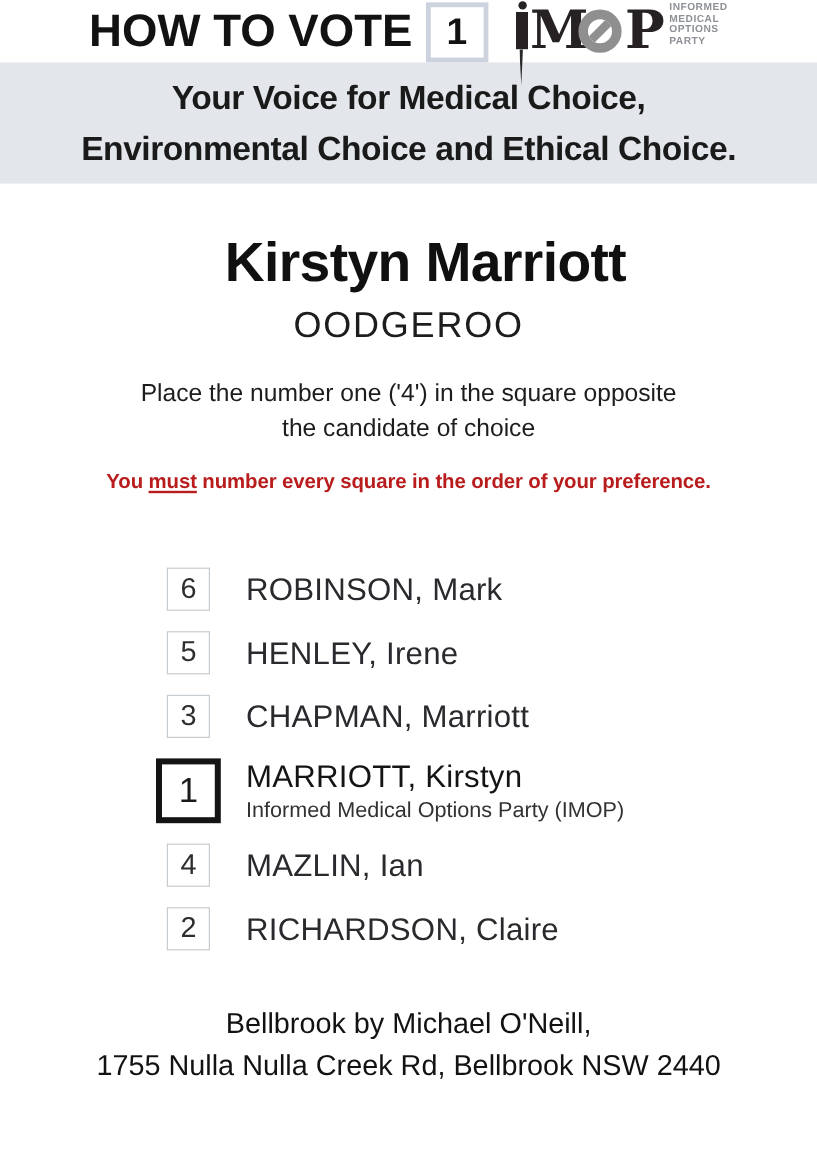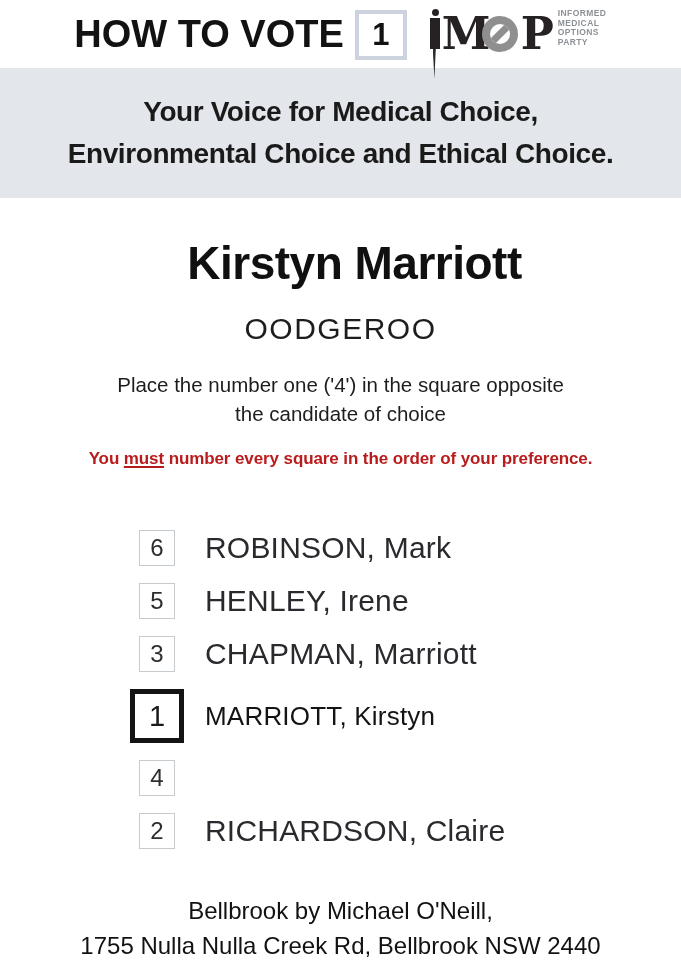--- a/index.html
+++ b/index.html
@@ -5,21 +5,21 @@
 <style>
   * { margin:0; padding:0; box-sizing:border-box; }
   html,body { background:#ffffff; }
   .page {
     position:relative; width:681px; height:960px; margin:0 auto;
     background:#ffffff; overflow:hidden;
     font-family:"Liberation Sans", sans-serif; color:#1c1c1c;
   }
 
   
-  .header { height:68px; display:flex; align-items:center; justify-content:center; }
+  .header { height:52px; display:flex; align-items:center; justify-content:center; }
   .htv-title { font-size:38px; font-weight:bold; color:#121212; letter-spacing:0; white-space:nowrap; }
   .vote-box {
     width:52px; height:50px; border:4px solid #ccd3de; background:#fff;
     display:flex; align-items:center; justify-content:center;
     font-size:31px; font-weight:bold; color:#121212; margin-left:11px; margin-top:2px;
   }
   .logo { position:relative; width:178px; height:52px; margin-left:22px; margin-top:2px; }
   .logo-i-dot { position:absolute; left:3px; top:0; width:7px; height:7px; border-radius:50%; background:#262223; }
   .logo-i-bar { position:absolute; left:1px; top:9px; width:10px; height:31px; background:#262223; }
   .logo-i-needle { position:absolute; left:4px; top:40px; width:3px; height:30px; background:#2a2a2a;
@@ -29,46 +29,46 @@
   .logo-m { left:13px; }
   .logo-p { left:92px; }
   .logo-no { position:absolute; left:53px; top:7px; width:36px; height:36px; border:8px solid #8f8f8f;
              border-radius:50%; overflow:hidden; }
   .logo-no-slash { position:absolute; left:50%; top:50%; width:7px; height:28px; background:#8f8f8f;
                    transform:translate(-50%,-50%) rotate(45deg); }
   .logo-tagline { position:absolute; left:129px; top:0; font-size:8.5px; line-height:9.5px;
                   letter-spacing:0.4px; font-weight:bold; color:#8d9196; }
 
   
-  .banner { height:130px; background:#e3e6ea; display:flex; flex-direction:column;
+  .banner { height:101px; background:#e3e6ea; display:flex; flex-direction:column;
             align-items:center; justify-content:center; }
   .banner-line { font-size:28px; font-weight:bold; color:#1a1a1a; letter-spacing:-0.4px;
                  line-height:42px; white-space:nowrap; }
 
   
   .cand-name { margin-top:36px; text-align:center; font-size:46px; line-height:58px;
                font-weight:bold; color:#101010; letter-spacing:-0.5px;margin-left:28px; }
-  .electorate { margin-top:18px; text-align:center; font-size:30px; line-height:38px;
+  .electorate { margin-top:6px; text-align:center; font-size:30px; line-height:38px;
                 color:#1d1d1d; letter-spacing:1.5px; font-weight:400; }
 
   
   .instruction { margin-top:22px; text-align:center; font-size:20.5px; line-height:29px; color:#1d1d1d; }
   .emphasis { margin-top:20px; text-align:center; font-size:17px; line-height:22px;
               font-weight:bold; color:#b91c1c; letter-spacing:-0.1px; }
   .emphasis .u { text-decoration:underline; text-underline-offset:2px; text-decoration-thickness:2px; }
 
   
   .ballot { margin-top:60px; padding-left:129px; }
   .row { display:flex; align-items:center; margin-bottom:17px; }
   .sq-col { width:56px; display:flex; justify-content:center; flex:0 0 56px; }
   .sq { width:36px; height:36px; border:1.5px solid #c6cbd0; background:#fff;
         display:flex; align-items:center; justify-content:center;
         font-size:24px; color:#2e2e2e; }
   .row.highlight .sq { width:54px; height:54px; border:5px solid #141414; font-size:29px; color:#1a1a1a; }
-  .nm { margin-left:20px; font-size:30px; color:#2a2a2e; letter-spacing:0.2px; white-space:nowrap; }
+  .nm { margin-left:20px; font-size:26px; color:#2a2a2e; letter-spacing:0.2px; white-space:nowrap; }
   .nm-block { margin-left:20px; }
   .nm-bold { font-size:26px; font-weight:normal; color:#141417; letter-spacing:0.2px; white-space:nowrap; }
   .party { font-size:18px; color:#323232; margin-top:2px; white-space:nowrap; }
 
   
   .footer { margin-top:46px; text-align:center; font-size:24px; color:#121212; }
   .footer-line { line-height:31px; }
   .footer-line + .footer-line { margin-top:4px; }
 </style>
 </head>
@@ -143,29 +143,31 @@
     </div>
 
     <div class="row highlight">
       <div class="sq-col">
         <div class="sq">
           <span>1</span>
         </div>
       </div>
       <div class="nm-block">
         <div class="nm-bold">MARRIOTT, Kirstyn</div>
+        <div class="party">Informed Medical Options Party (IMOP)</div>
       </div>
     </div>
 
     <div class="row">
       <div class="sq-col">
         <div class="sq">
           <span>4</span>
         </div>
       </div>
+      <div class="nm">MAZLIN, Ian</div>
     </div>
 
     <div class="row">
       <div class="sq-col">
         <div class="sq">
           <span>2</span>
         </div>
       </div>
       <div class="nm">RICHARDSON, Claire</div>
     </div>

